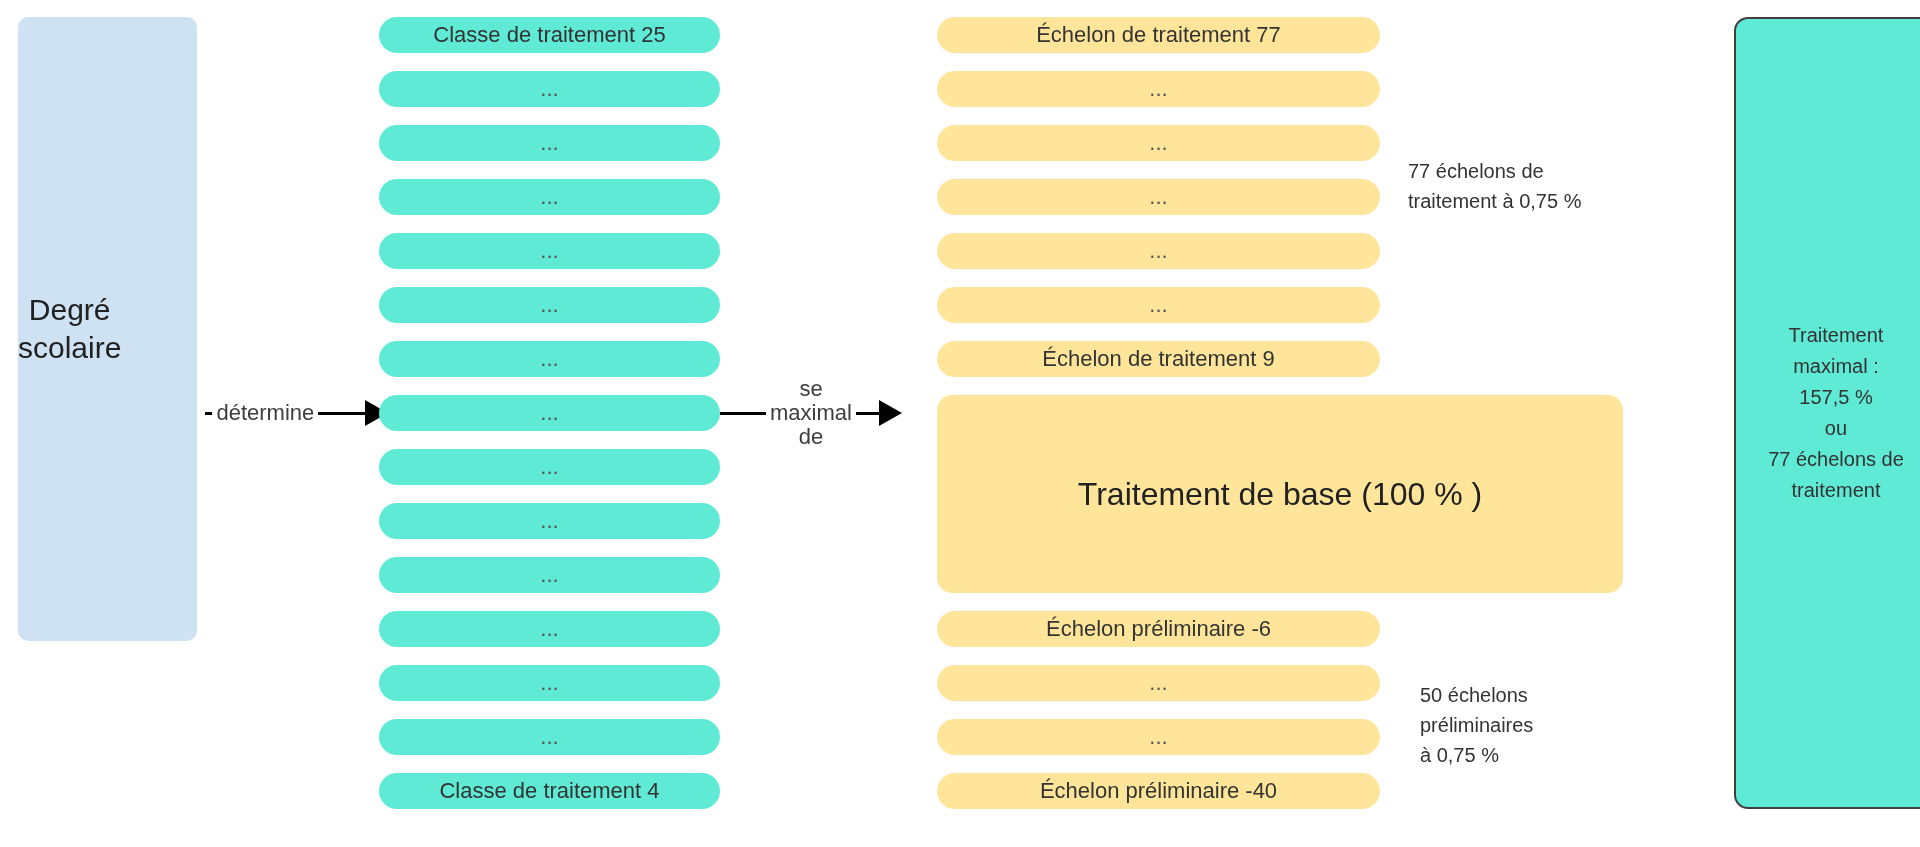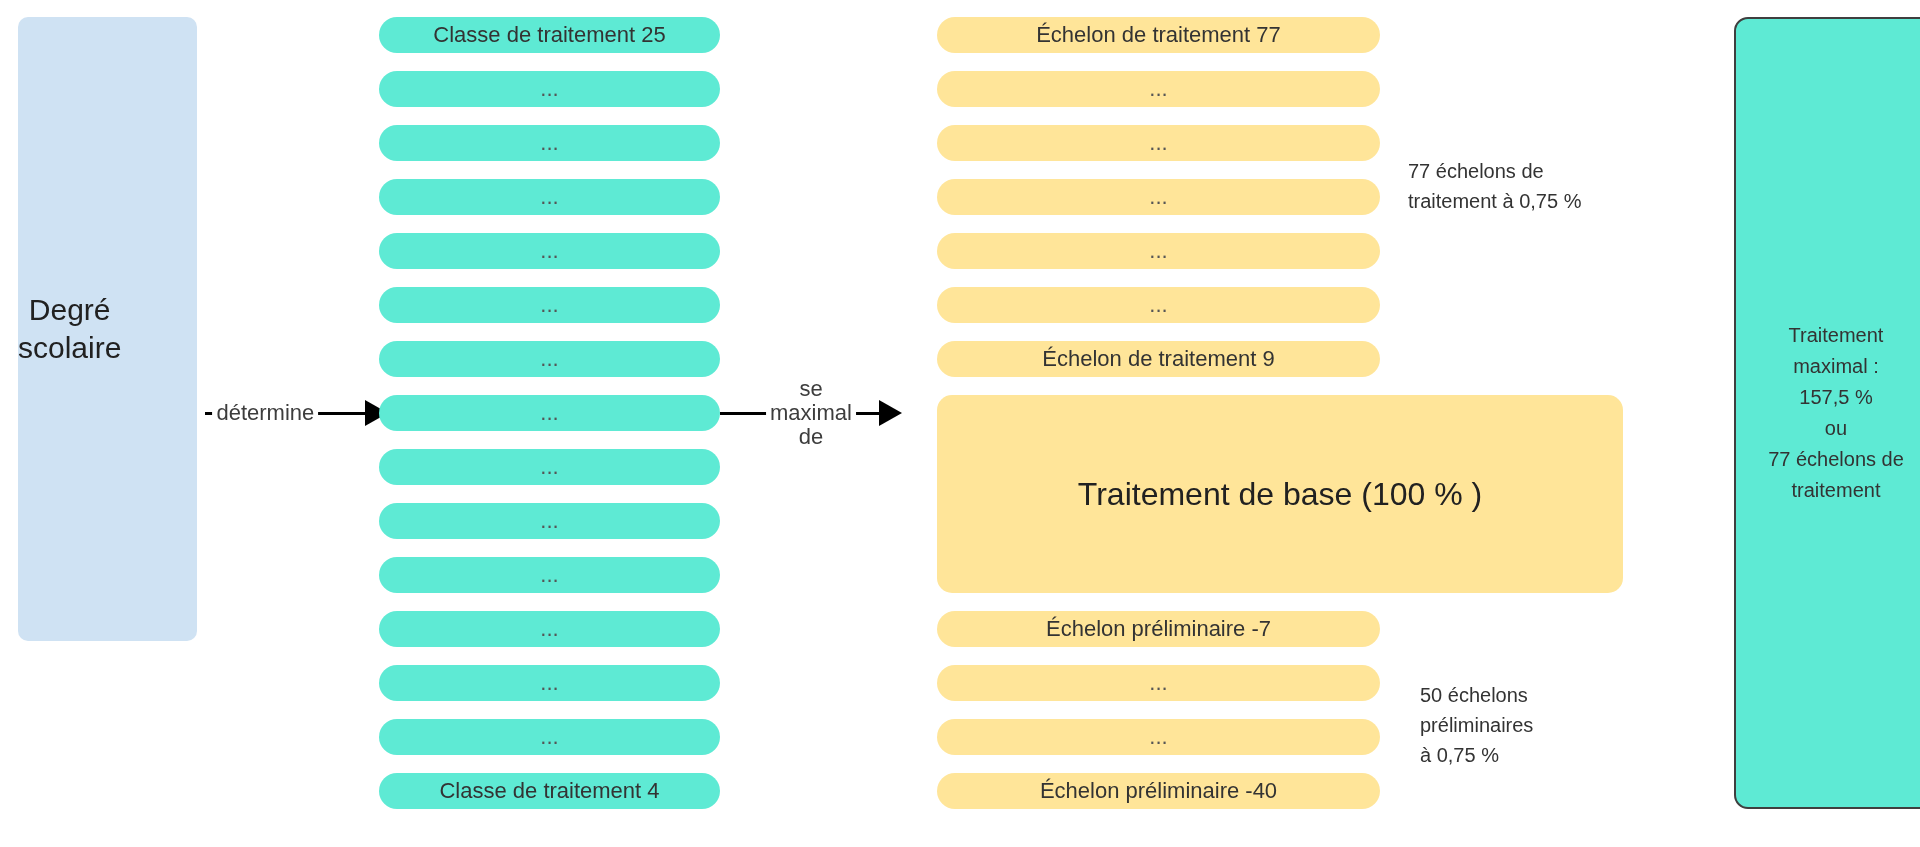--- a/index.html
+++ b/index.html
@@ -197,21 +197,21 @@
         <div class="pill yellow muted">...</div>
       
         <div class="pill yellow">Échelon de traitement 9</div>
       </div>
     <div class="base-box">
       <span>Traitement de base (100 % )</span>
     </div>
     <div class="list-group">
       
     
-        <div class="pill yellow">Échelon préliminaire -7</div>
+        <div class="pill yellow">Échelon préliminaire -6</div>
       
         <div class="pill yellow muted">...</div>
       
         <div class="pill yellow muted">...</div>
       
         <div class="pill yellow">Échelon préliminaire -40</div>
       </div>
   </div>
 
   <div class="annotation" id="echelons-annotation">77 échelons de

